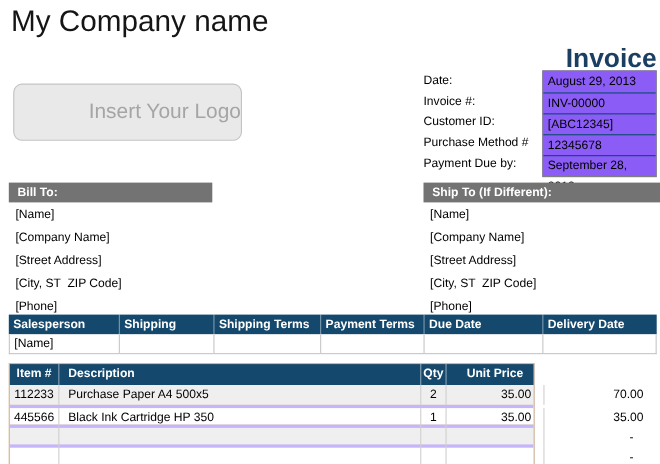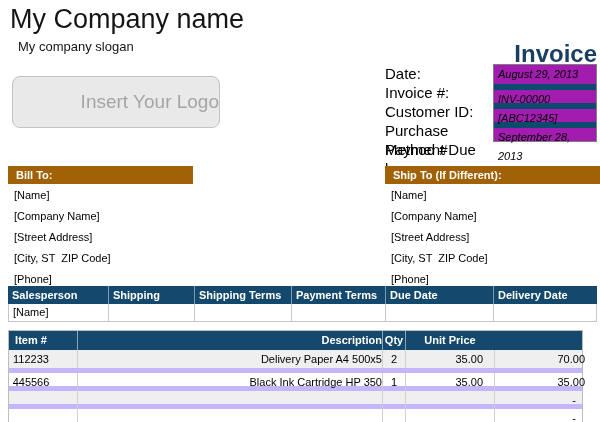--- a/index.html
+++ b/index.html
@@ -12,31 +12,31 @@
   .slogan{position:absolute;left:18px;top:39px;font-size:13px;color:#151515;}
   .logo-box{
     position:absolute;left:12px;top:76px;width:208px;height:52px;box-sizing:border-box;
     background:#e9e9e9;border:1px solid #c3c3c3;border-radius:8px;
     display:flex;align-items:center;justify-content:flex-end;
   }
   .logo-box span{font-size:19px;color:#a5a5a5;}
   .invoice-title{position:absolute;right:3px;top:8px;font-size:24px;font-weight:bold;color:#1b3f63;margin-top:32px;}
   
   .info-labels{position:absolute;left:385px;top:64px;width:105px;}
-  .info-label{height:19px;line-height:19px;font-size:15px;}
+  .info-label{height:19px;line-height:19px;font-size:11px;}
   .info-values{
     position:absolute;left:493px;top:64px;width:104px;box-sizing:border-box;
-    border:1px solid #7f7f7f;background:#a21caf;font-style:italic;
+    border:1px solid #7f7f7f;background:#8b5cf6;
   }
   .info-value{height:19px;line-height:19px;font-size:11px;padding-left:4px;box-sizing:border-box;}
-  .info-value + .info-value{border-top:6px solid #0c4a6e;}
+  .info-value + .info-value{border-top:1px solid #0c4a6e;}
   
   .section-bar{
     position:absolute;top:166px;height:18px;line-height:18px;box-sizing:border-box;
-    background:#a16207;color:#fff;font-size:11px;font-weight:bold;padding-left:8px;
+    background:#737373;color:#fff;font-size:11px;font-weight:bold;padding-left:8px;
   }
   .section-bar.bill{left:8px;width:185px;}
   .section-bar.ship{left:385px;width:244px;}
   
   .addr{position:absolute;top:185px;}
   .addr.bill-addr{left:14px;}
   .addr.ship-addr{left:391px;}
   .addr-line{height:21px;line-height:21px;font-size:11px;white-space:pre;}
   
   .stable{position:absolute;left:8px;top:286px;width:589px;}
@@ -46,64 +46,64 @@
     color:#fff;font-weight:bold;font-size:11px;height:18px;line-height:18px;
     padding-left:4px;box-sizing:border-box;
   }
   .sth .scell + .scell{border-left:1px solid rgba(255,255,255,.45);}
   .sdr{background:#fff;border:1px solid #c6c6c6;border-top:none;box-sizing:border-box;height:18px;
        grid-template-columns:99px 86px 97px 94px 108px 103px;}
   .sdr .scell{height:17px;line-height:17px;font-size:11px;padding-left:4px;box-sizing:border-box;}
   .sdr .scell + .scell{border-left:1px solid #c6c6c6;}
   
   .itable{
-    position:absolute;left:8px;top:330px;width:575px;box-sizing:border-box;
+    position:absolute;left:8px;top:330px;width:478px;box-sizing:border-box;
     border:1px solid #bdbdbd;background:#fdba74;
   }
   .itr{display:grid;grid-template-columns:44px 329px 23px 89px 102px;}
   .ith{background:#14486c;height:19px;}
   .ith .itc{
     color:#fff;font-weight:bold;font-size:11px;height:19px;line-height:19px;box-sizing:border-box;
   }
   .ith .itc + .itc{border-left:1px solid rgba(255,255,255,.5);}
   .idr{height:18px;box-sizing:border-box;}
   .idr .itc{height:18px;line-height:18px;font-size:11px;box-sizing:border-box;}
   .idr .itc + .itc{border-left:1px solid #cfcfcf;}
-  .idr + .idr{border-top:5px solid #c4b5fd;}
+  .idr + .idr{border-top:3px solid #c4b5fd;}
   .row-a{background:#efefef;}
   .row-b{background:#ffffff;}
   .c{text-align:center;}
-  .l{text-align:right;padding-left:8px;margin-left:24px;}
+  .l{text-align:left;padding-left:8px;}
   .r{text-align:right;padding-right:11px;}
   .pr20{padding-right:20px;}
 </style>
 </head>
 <body>
 
 <div id="page">
 
   <div class="company-name">My Company name</div>
-  <div class="slogan">My company slogan</div>
   <div class="logo-box">
     <span>Insert Your Logo</span>
   </div>
   <div class="invoice-title">Invoice</div>
 
   <div class="info-labels">
     <div class="info-label">Date:</div>
     <div class="info-label">Invoice #:</div>
     <div class="info-label">Customer ID:</div>
     <div class="info-label">Purchase Method #</div>
     <div class="info-label">Payment Due by:</div>
   </div>
 
   <div class="info-values">
     <div class="info-value">August 29, 2013</div>
     <div class="info-value">INV-00000</div>
     <div class="info-value">[ABC12345]</div>
+    <div class="info-value">12345678</div>
     <div class="info-value">September 28, 2013</div>
   </div>
 
   <div class="section-bar bill">Bill To:</div>
   <div class="section-bar ship">Ship To (If Different):</div>
 
   <div class="addr bill-addr">
     <div class="addr-line">[Name]</div>
     <div class="addr-line">[Company Name]</div>
     <div class="addr-line">[Street Address]</div>
@@ -141,21 +141,21 @@
   <div class="itable">
     <div class="itr ith">
       <div class="itc c">Item #</div>
       <div class="itc l">Description</div>
       <div class="itc c">Qty</div>
       <div class="itc c">Unit Price</div>
     </div>
 
     <div class="itr idr row-a">
       <div class="itc c">112233</div>
-      <div class="itc l">Delivery Paper A4 500x5</div>
+      <div class="itc l">Purchase Paper A4 500x5</div>
       <div class="itc c">2</div>
       <div class="itc r">35.00</div>
       <div class="itc r">70.00</div>
     </div>
 
     <div class="itr idr row-b">
       <div class="itc c">445566</div>
       <div class="itc l">Black Ink Cartridge HP 350</div>
       <div class="itc c">1</div>
       <div class="itc r">35.00</div>

